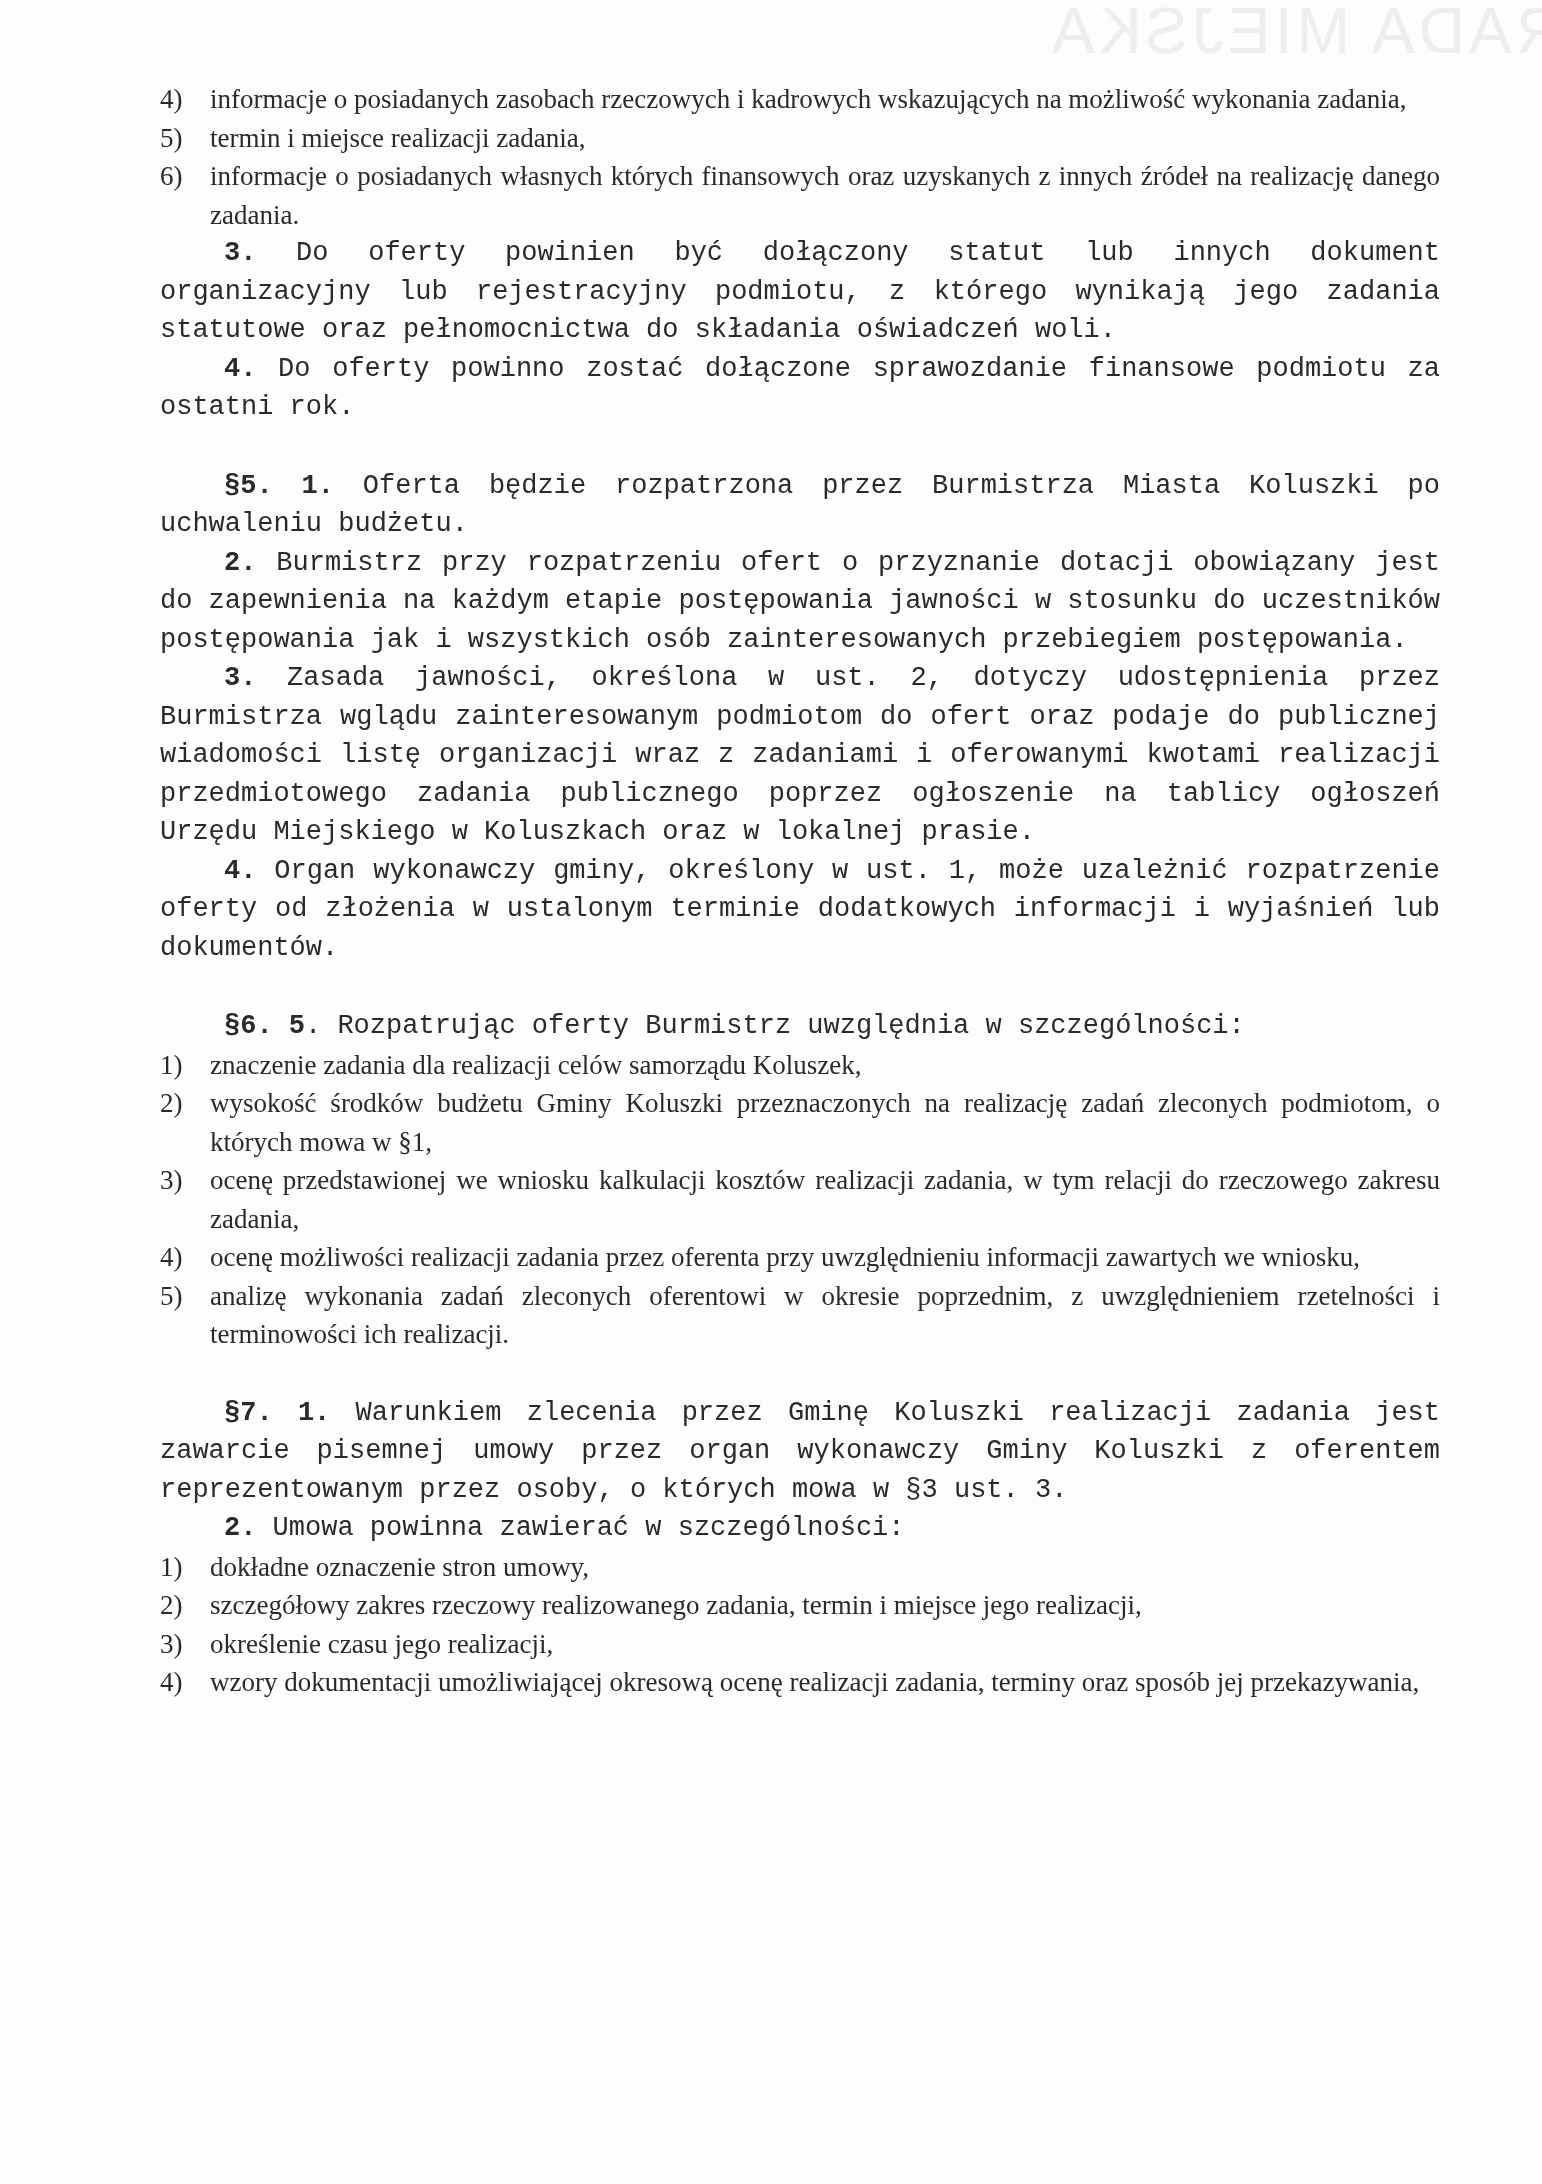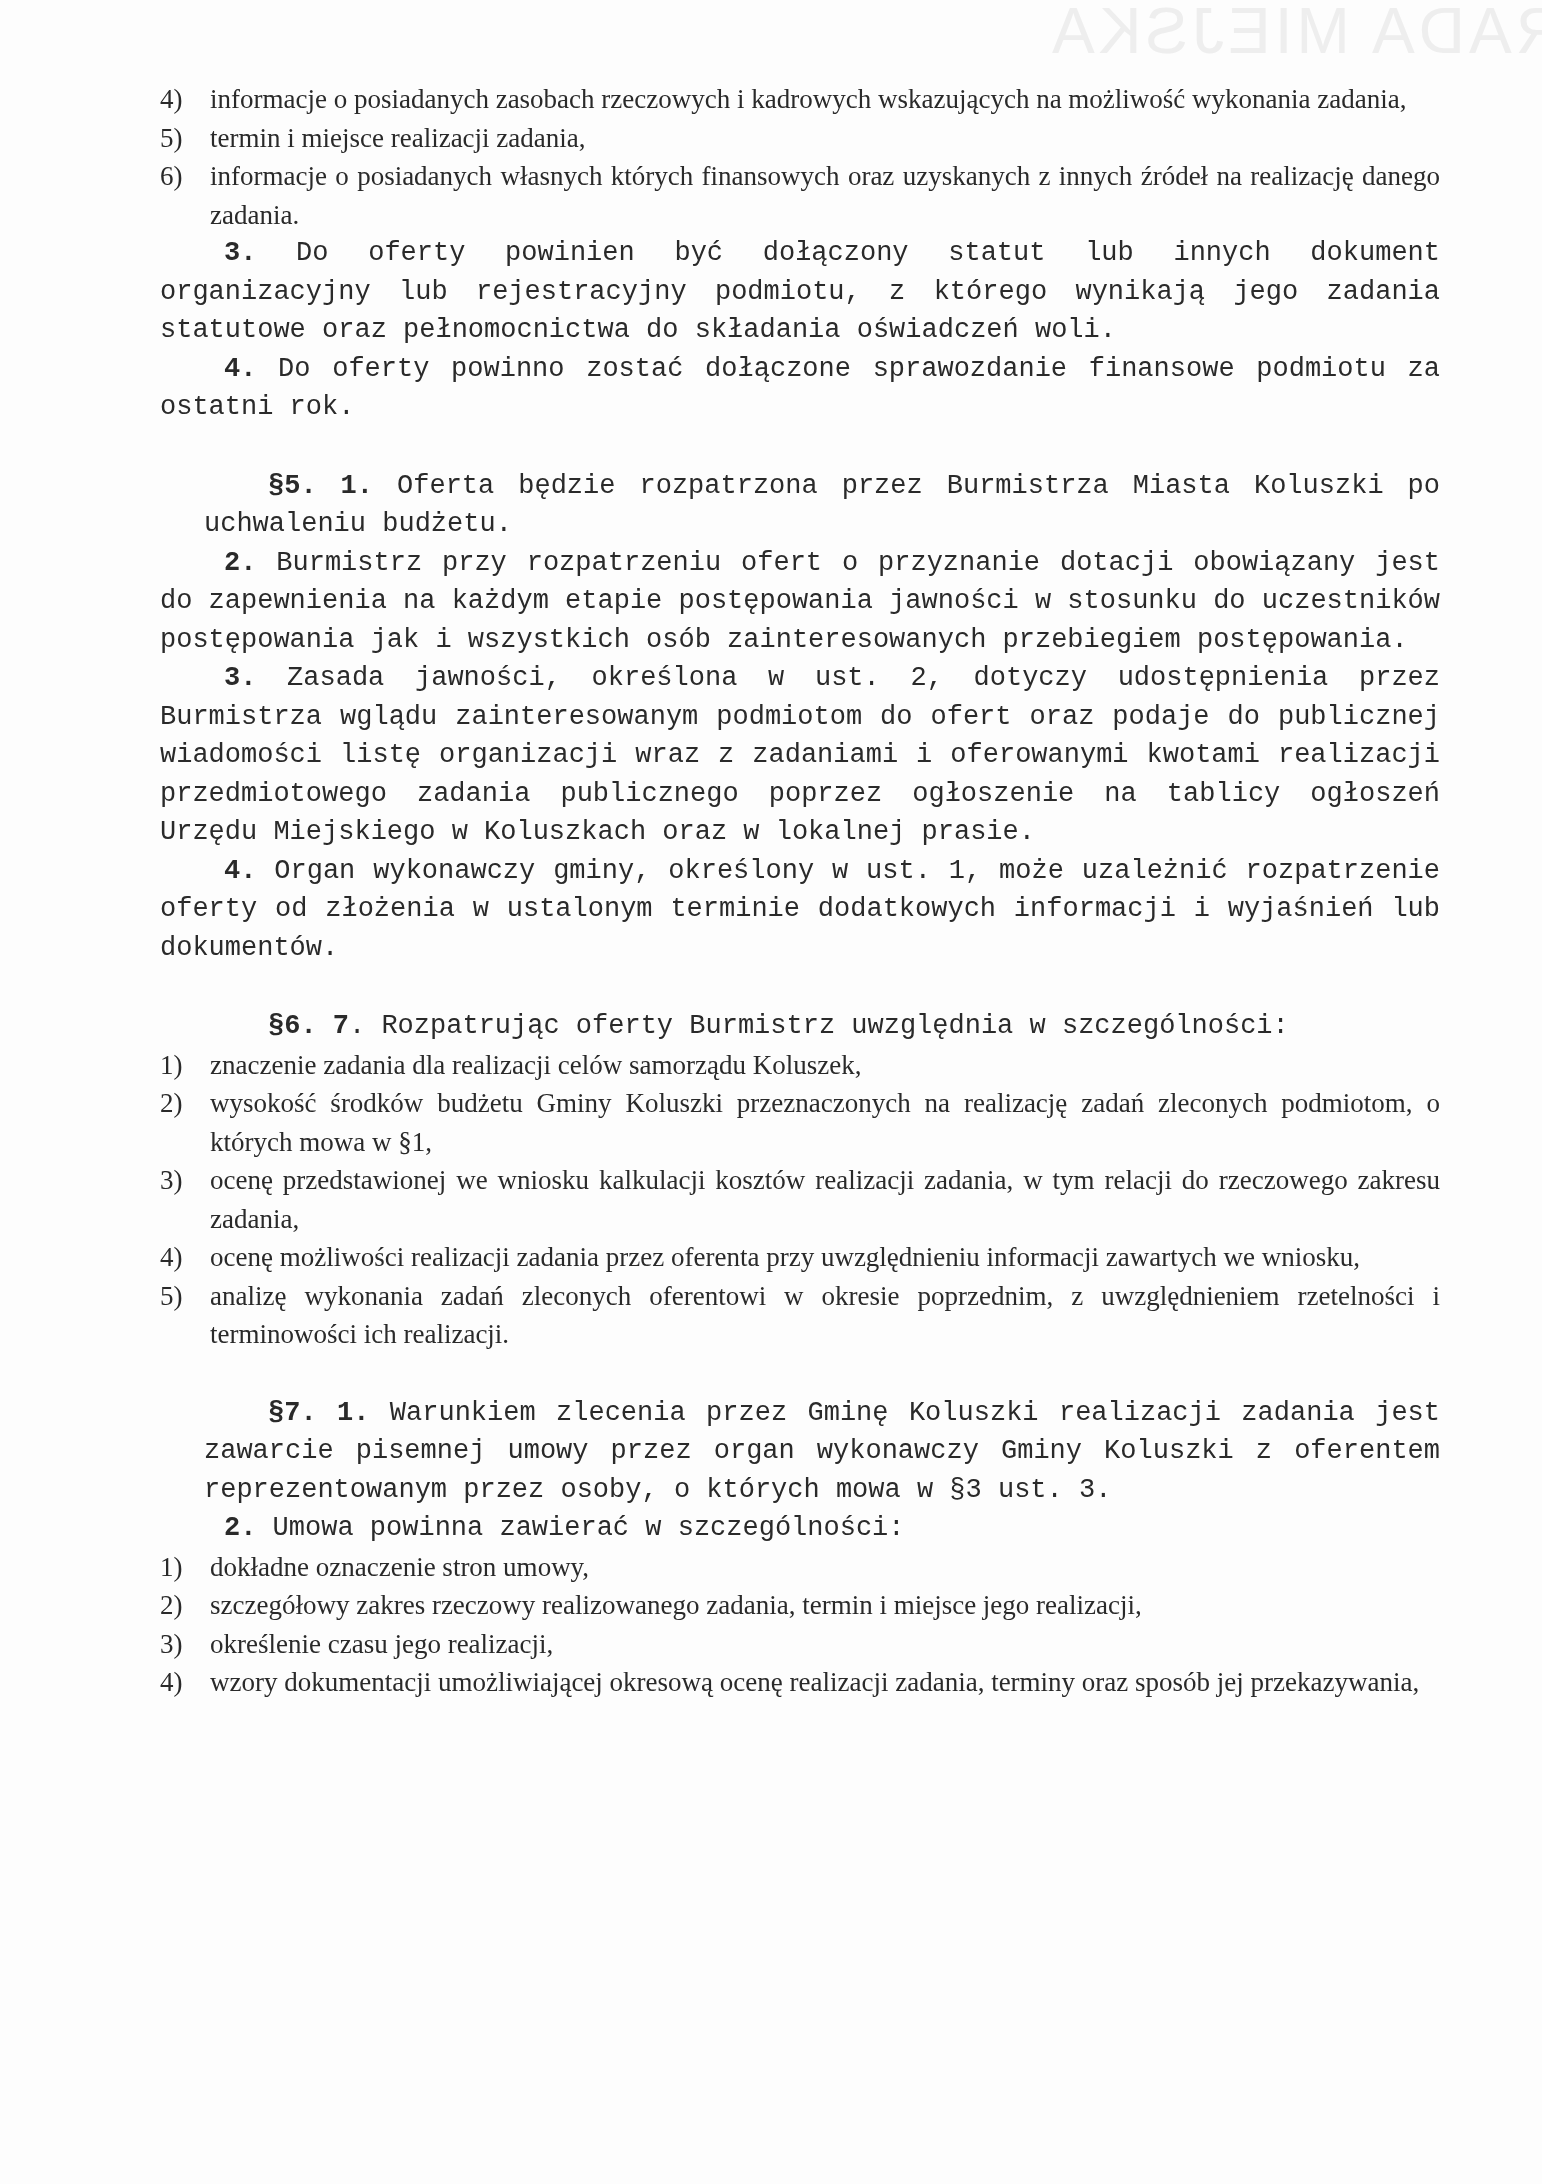--- a/index.html
+++ b/index.html
@@ -14,21 +14,21 @@
     color: #eeeeee; transform: scaleX(-1); white-space: nowrap;
   }
   .content {
     position: absolute; left: 160px; top: 80px; width: 1280px;
     font-family: "Liberation Serif", serif; font-size: 27px; line-height: 38.5px;
     color: #2a2a2a; text-align: justify;
   }
   .p { margin: 0; }
   .indent { text-indent: 64px; font-family: Liberation Mono, monospace; }
   .gap { margin-top: 20px; }
-  .gap2 { margin-top: 40px; margin-left: 44px; }
+  .gap2 { margin-top: 40px; }
   .li { display: flex; margin: 0; }
   .li .num { flex: 0 0 50px; text-align: left; }
   .li .txt { flex: 1; text-align: justify; }
   b { font-weight: bold; }
 </style>
 </head>
 <body>
 
 <div class="page">
   <div class="bleed">RADA MIEJSKA</div>
@@ -44,21 +44,21 @@
       <div class="li">
         <span class="num">6)</span>
         <span class="txt">informacje o posiadanych własnych których finansowych oraz uzyskanych z innych źródeł na realizację danego zadania.</span>
       </div>
       <p class="p indent"><b>3.</b><span> Do oferty powinien być dołączony statut lub innych dokument organizacyjny lub rejestracyjny podmiotu, z którego wynikają jego zadania statutowe oraz pełnomocnictwa do składania oświadczeń woli.</span></p>
       <p class="p indent"><b>4.</b><span> Do oferty powinno zostać dołączone sprawozdanie finansowe podmiotu za ostatni rok.</span></p>
       <p class="p indent gap2"><b>§5. 1.</b><span> Oferta będzie rozpatrzona przez Burmistrza Miasta Koluszki po uchwaleniu budżetu.</span></p>
       <p class="p indent"><b>2.</b><span> Burmistrz przy rozpatrzeniu ofert o przyznanie dotacji obowiązany jest do zapewnienia na każdym etapie postępowania jawności w stosunku do uczestników postępowania jak i wszystkich osób zainteresowanych przebiegiem postępowania.</span></p>
       <p class="p indent"><b>3.</b><span> Zasada jawności, określona w ust. 2, dotyczy udostępnienia przez Burmistrza wglądu zainteresowanym podmiotom do ofert oraz podaje do publicznej wiadomości listę organizacji wraz z zadaniami i oferowanymi kwotami realizacji przedmiotowego zadania publicznego poprzez ogłoszenie na tablicy ogłoszeń Urzędu Miejskiego w Koluszkach oraz w lokalnej prasie.</span></p>
       <p class="p indent"><b>4.</b><span> Organ wykonawczy gminy, określony w ust. 1, może uzależnić rozpatrzenie oferty od złożenia w ustalonym terminie dodatkowych informacji i wyjaśnień lub dokumentów.</span></p>
-      <p class="p indent gap2"><b>§6. 7</b><span>. Rozpatrując oferty Burmistrz uwzględnia w szczególności:</span></p>
+      <p class="p indent gap2"><b>§6. 5</b><span>. Rozpatrując oferty Burmistrz uwzględnia w szczególności:</span></p>
       <div class="li">
         <span class="num">1)</span>
         <span class="txt">znaczenie zadania dla realizacji celów samorządu Koluszek,</span>
       </div>
       <div class="li">
         <span class="num">2)</span>
         <span class="txt">wysokość środków budżetu Gminy Koluszki przeznaczonych na realizację zadań zleconych podmiotom, o których mowa w §1,</span>
       </div>
       <div class="li">
         <span class="num">3)</span>

